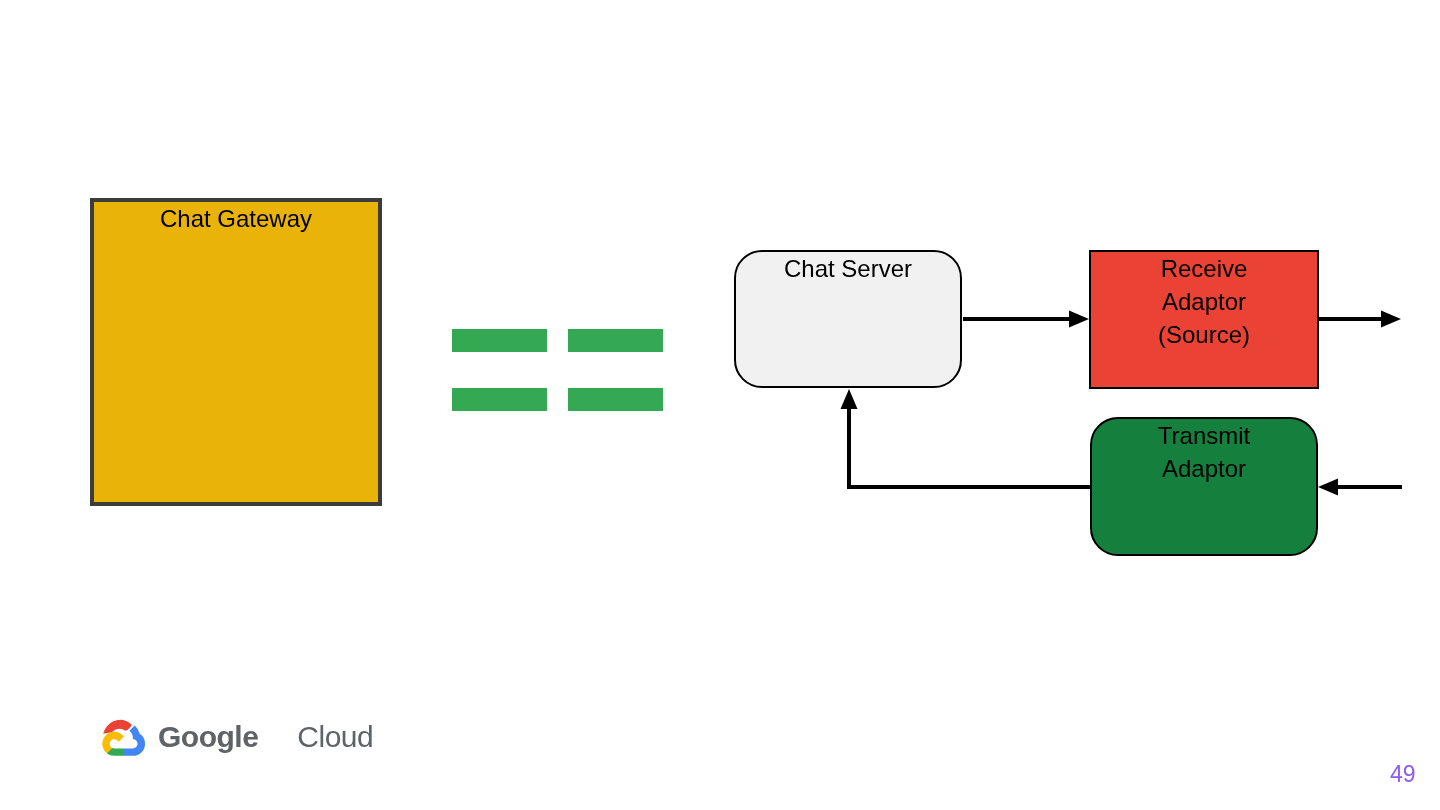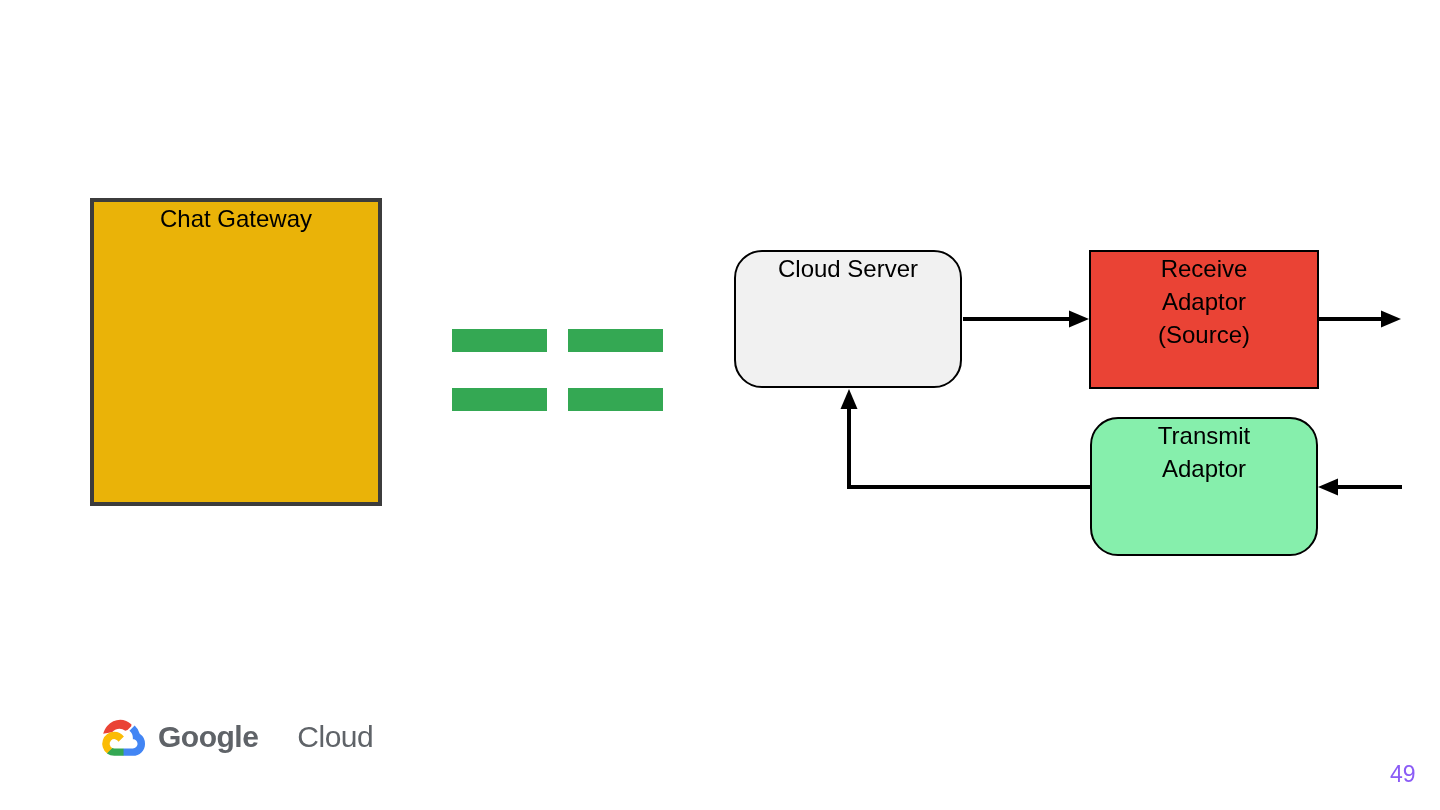--- a/index.html
+++ b/index.html
@@ -42,21 +42,21 @@
   }
   .receive {
     left: 1089px; top: 250px;
     width: 230px; height: 139px;
     background: #ea4335;
     border: 2px solid #000000;
   }
   .transmit {
     left: 1090px; top: 417px;
     width: 228px; height: 139px;
-    background: #86efac;
+    background: #15803d;
     border: 2px solid #000000;
     border-radius: 28px;
   }
 
   
   .equals-bar {
     position: absolute;
     width: 95px; height: 23px;
     background: #34a853;
   }
@@ -114,21 +114,21 @@
   </div>
 
   <div>
     <div class="equals-bar eq-1"></div>
     <div class="equals-bar eq-2"></div>
     <div class="equals-bar eq-3"></div>
     <div class="equals-bar eq-4"></div>
   </div>
 
   <div class="node server">
-    <span>Cloud Server</span>
+    <span>Chat Server</span>
   </div>
 
   <div class="node receive">
     <span>Receive
 Adaptor
 (Source)</span>
   </div>
 
   <div class="node transmit">
     <span>Transmit

